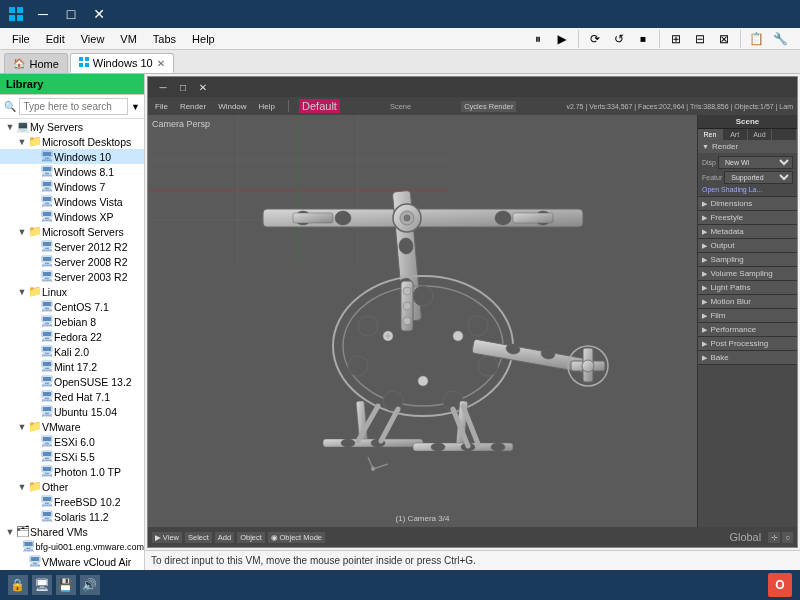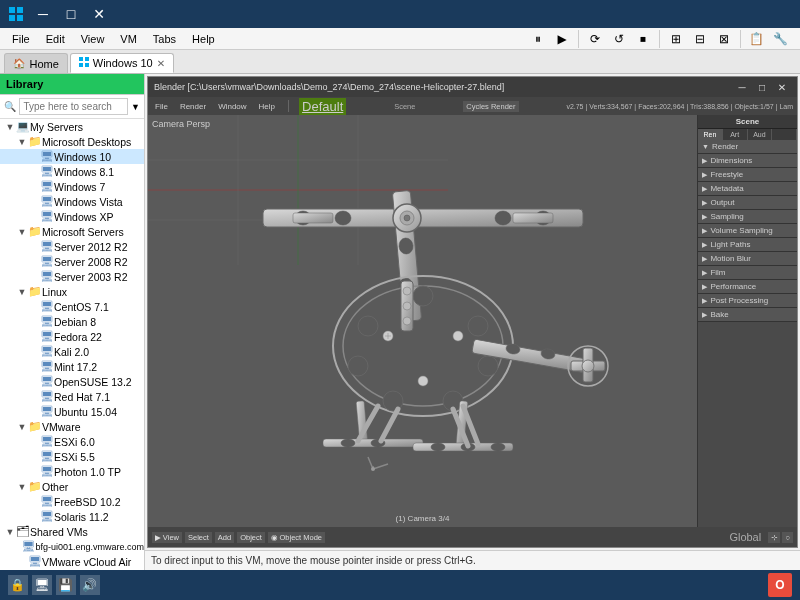--- a/index.html
+++ b/index.html
@@ -364,35 +364,34 @@
           <span>VMware vCloud Air</span>
         </div>
       </div>
     </div>
 
     <div class="main-content">
 
       <div class="inner-window">
 
         <div class="inner-title-bar">
-          <span class="inner-title-text" style="font-size:9px;">Blender [C:\Users\vmwar\Downloads\Demo_274\Demo_274\scene-Helicopter-27.blend]</span>
           <div class="inner-title-controls">
             <span class="inner-title-btn">─</span>
             <span class="inner-title-btn">□</span>
             <span class="inner-title-btn">✕</span>
           </div>
         </div>
 
         <div class="blender-header-info">
           <span style="cursor:pointer;padding:0 3px;">File</span>
           <span style="cursor:pointer;padding:0 3px;">Render</span>
           <span style="cursor:pointer;padding:0 3px;">Window</span>
           <span style="cursor:pointer;padding:0 3px;">Help</span>
           <div style="width:1px;height:12px;background:#666;margin:0 4px;"></div>
-          <span style="background:#4d7c0f;padding:1px 3px;font-size:13px;color:#ccc;text-decoration:underline;">Default</span>
+          <span style="background:#be185d;padding:1px 3px;font-size:11px;color:#ccc;">Default</span>
           <div style="flex:1"></div>
           <span style="font-size:7.5px;color:#aaa;">Scene</span>
           <div style="flex:1"></div>
           <span style="background:#555;padding:1px 3px;font-size:7.5px;">Cycles Render</span>
           <div style="flex:1"></div>
           <span style="font-size:7px;color:#bbb;">v2.75 | Verts:334,567 | Faces:202,964 | Tris:388,856 | Objects:1/57 | Lam</span>
         </div>
 
         <div class="blender-main">
 
@@ -516,20 +515,37 @@
               <div class="panel-tab active">Ren</div>
               <div class="panel-tab">Art</div>
               <div class="panel-tab">Aud</div>
               <div class="panel-tab"></div>
             </div>
 
             <div class="panel-section">
               <div class="panel-section-header">
                 <span class="panel-section-arrow">▼</span>
                 <span>Render</span>
+              </div>
+              <div class="panel-content">
+                <div class="panel-row">
+                  <span class="panel-label">Disp</span>
+                  <select class="panel-dropdown">
+                    <option>New Wi</option>
+                  </select>
+                </div>
+                <div class="panel-row">
+                  <span class="panel-label">Featur</span>
+                  <select class="panel-dropdown">
+                    <option>Supported</option>
+                  </select>
+                </div>
+                <div class="panel-row">
+                  <span class="panel-label" style="font-size:7px;color:#9af;cursor:pointer;">Open Shading La...</span>
+                </div>
               </div>
             </div>
 
             <div class="panel-section">
               <div class="panel-section-header">
                 <span class="panel-section-arrow">▶</span>
                 <span>Dimensions</span>
               </div>
             </div>
             <div class="panel-section">

